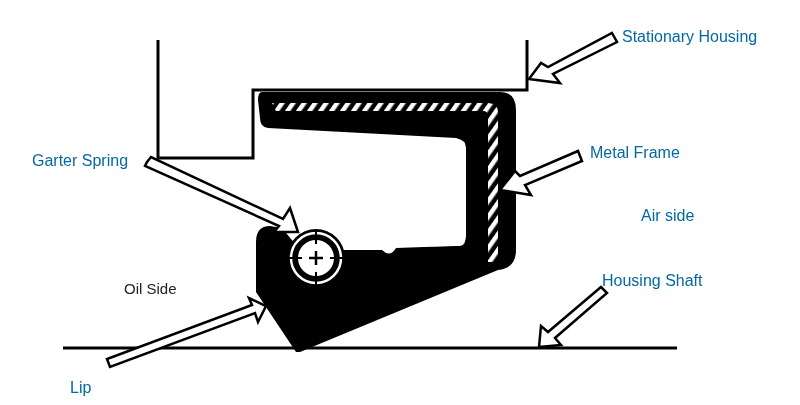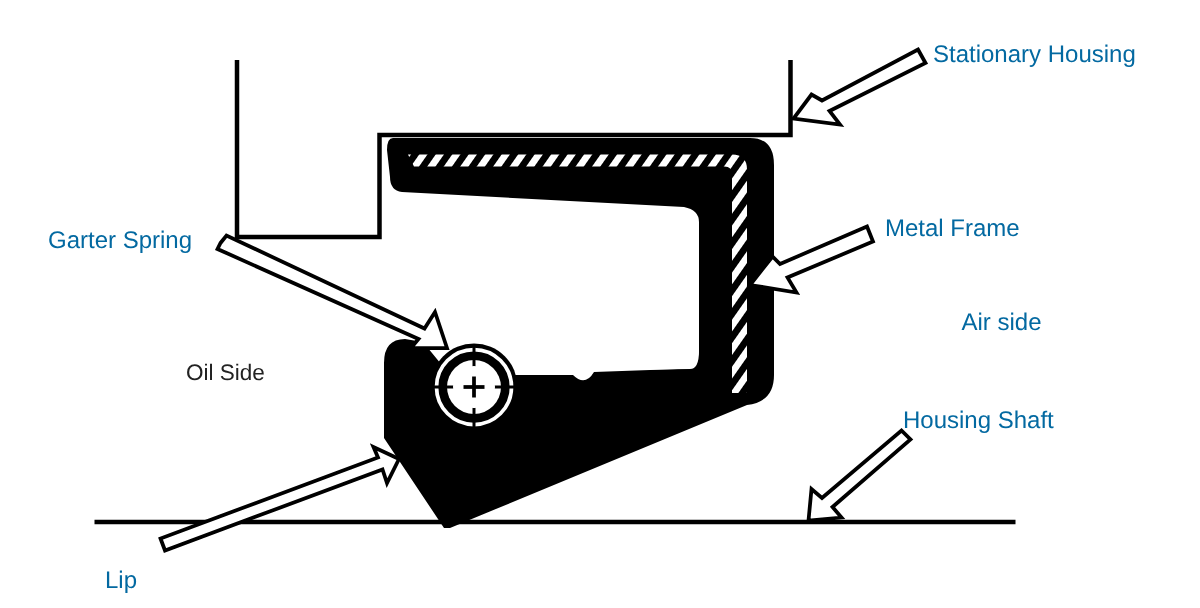--- a/index.html
+++ b/index.html
@@ -6,21 +6,21 @@
   body { width: 800px; height: 405px; position: relative; overflow: hidden; }
   #canvas { position: absolute; left: 0; top: 0; width: 800px; height: 405px; }
   .label {
     position: absolute;
     font-family: "Liberation Sans", sans-serif;
     color: #0369a1;
     white-space: nowrap;
     line-height: 1;
   }
   .label.main { font-size: 16px; }
-  .label.side { font-size: 15px; color: #222222; }
+  .label.side { font-size: 15px; color: #222222; margin-top: 40px; }
 </style>
 </head>
 <body>
 
 <svg id="canvas" viewBox="0 0 800 405" xmlns="http://www.w3.org/2000/svg">
   <defs>
     <pattern id="hatch" patternUnits="userSpaceOnUse" width="9" height="9" patternTransform="rotate(35)">
       <rect width="9" height="9" fill="#000"></rect>
       <rect x="0" y="0" width="4.5" height="9" fill="#fff"></rect>
     </pattern>

